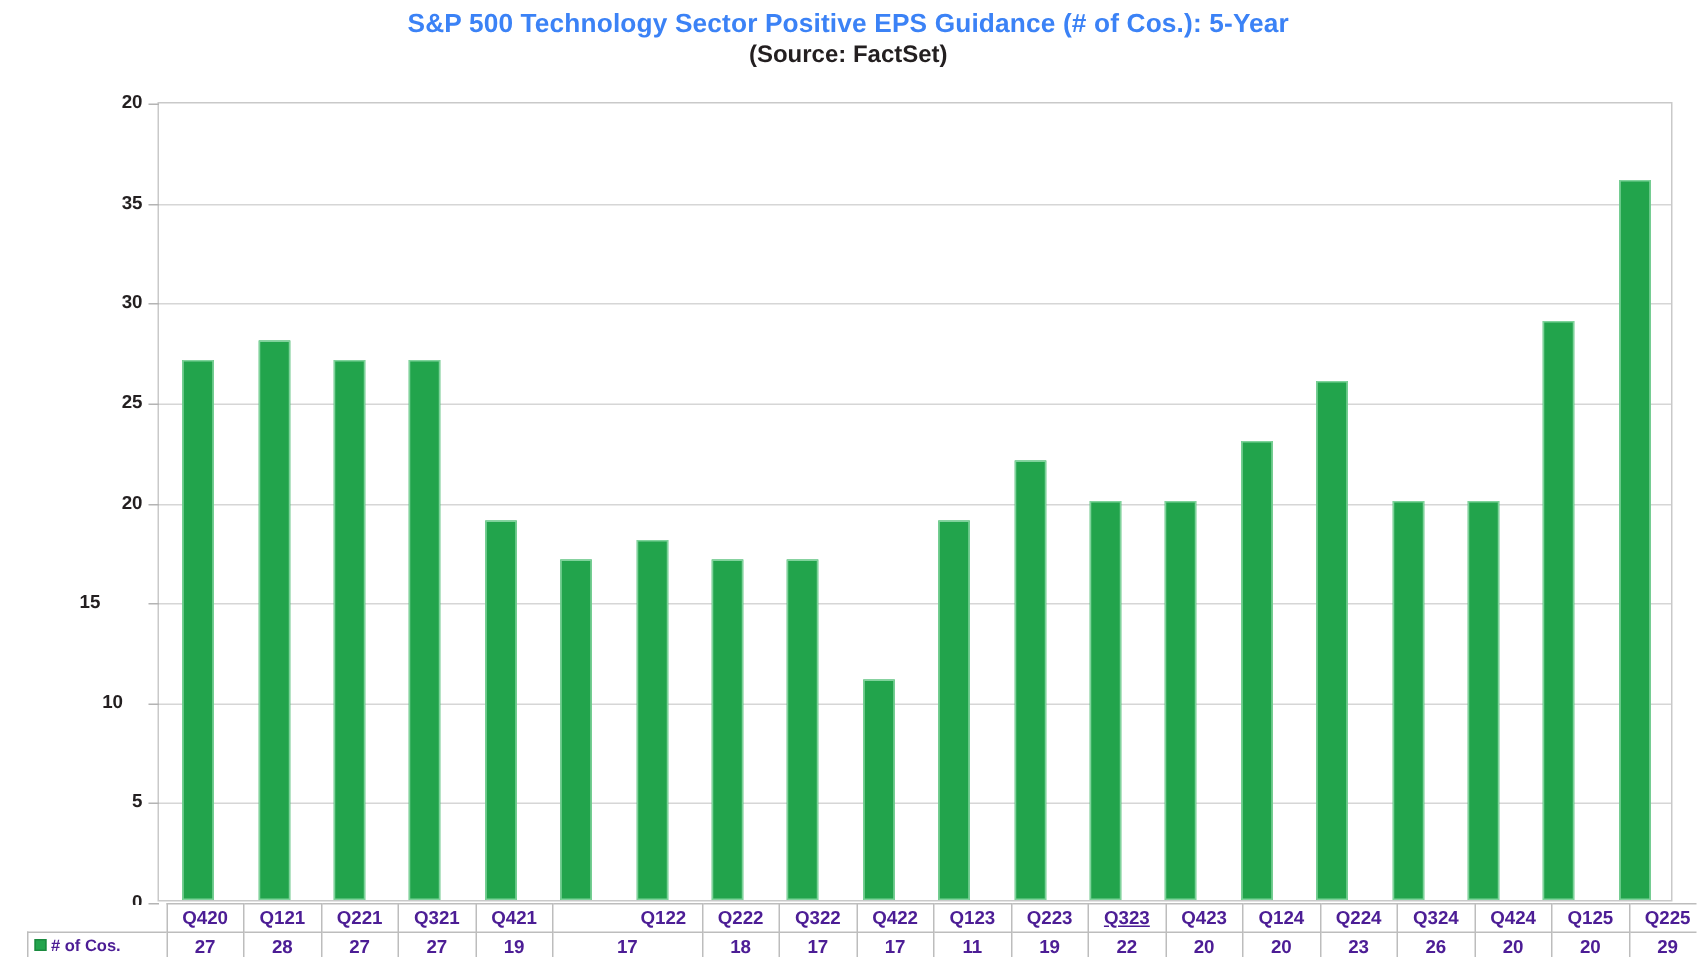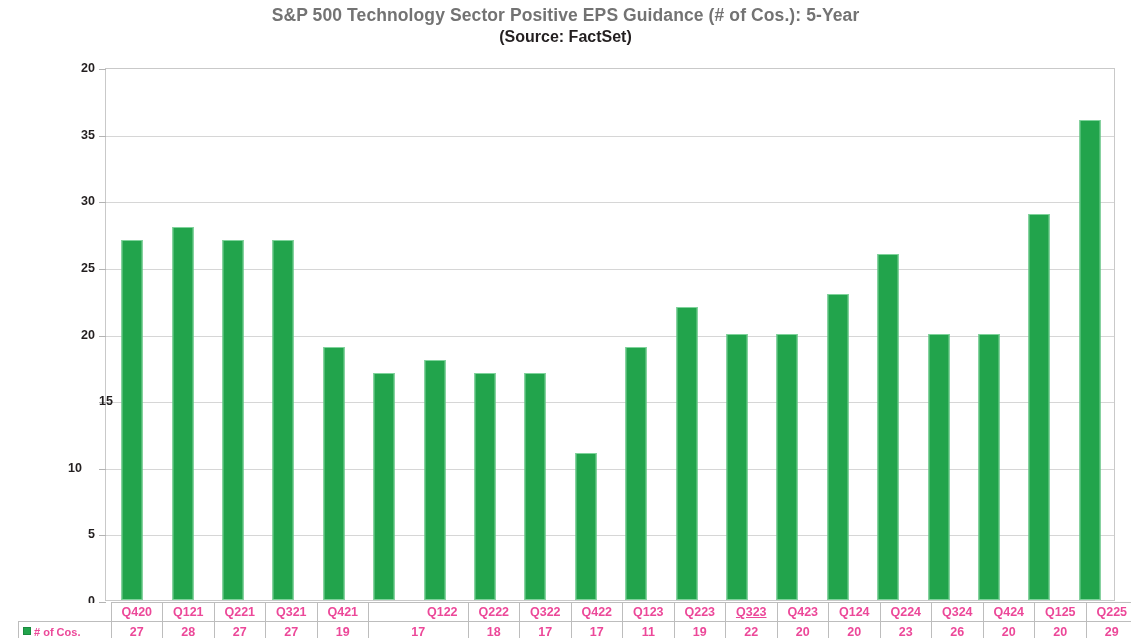--- a/index.html
+++ b/index.html
@@ -27,21 +27,21 @@
     left: 0;
     top: 4px;
     width: 1131px;
     text-align: center;
   }
   .chart-title {
     font-size: 17.5px;
     font-weight: bold;
     letter-spacing: 0.1px;
     line-height: 22px;
-    color: #737373;
+    color: #3b82f6;
   }
   .chart-subtitle {
     font-size: 16px;
     font-weight: bold;
     line-height: 22px;
     color: #231f20;
   }
   
   .plot-area {
     position: absolute;
@@ -116,21 +116,21 @@
     border-collapse: collapse;
     table-layout: fixed;
     font-size: 12.5px;
   }
   .data-table td {
     border: 1px solid #bdbdbd;
     text-align: center;
     padding: 0;
     height: 18px;
     line-height: 18px;
-    color: #ec4899;
+    color: #4c1d95;
     background: #ffffff;
     overflow: hidden;
     white-space: nowrap;
   }
   .data-table td.legend-cell {
     text-align: left;
     padding-left: 4px;
     font-weight: bold;
     font-size: 11px;
   }
@@ -246,21 +246,21 @@
         <div class="bar-slot" style="left: 957.6px; width: 50.4px;">
           <div class="bar" title="Q325: 36" style="height: 479.7px; background: rgb(34, 164, 76);"></div>
         </div>
       </div>
   </div>
 
   <div class="y-axis-labels" id="y-axis-labels">
       <div class="y-label" style="top: 601px; left: 33px; right: auto; width: 62px;">0</div>
       <div class="y-label" style="top: 534.375px; left: 33px; right: auto; width: 62px;">5</div>
       <div class="y-label" style="top: 467.75px; left: 20px; right: auto; width: 62px;">10</div>
-      <div class="y-label" style="top: 401.125px; left: 51px; right: auto; width: 62px;">15</div>
+      <div class="y-label" style="top: 401.125px; left: 29px; right: auto; width: 62px; text-align: center;">15</div>
       <div class="y-label" style="top: 334.5px; left: 33px; right: auto; width: 62px;">20</div>
       <div class="y-label" style="top: 267.875px; left: 33px; right: auto; width: 62px; text-align: right;">25</div>
       <div class="y-label" style="top: 201.25px; left: 33px; right: auto; width: 62px;">30</div>
       <div class="y-label" style="top: 134.625px; left: 33px; right: auto; width: 62px;">35</div>
       <div class="y-label" style="top: 68px; left: 33px; right: auto; width: 62px;">20</div>
     </div>
 
   <table class="data-table">
     <tbody>
       <tr class="cat-row" id="cat-row">

